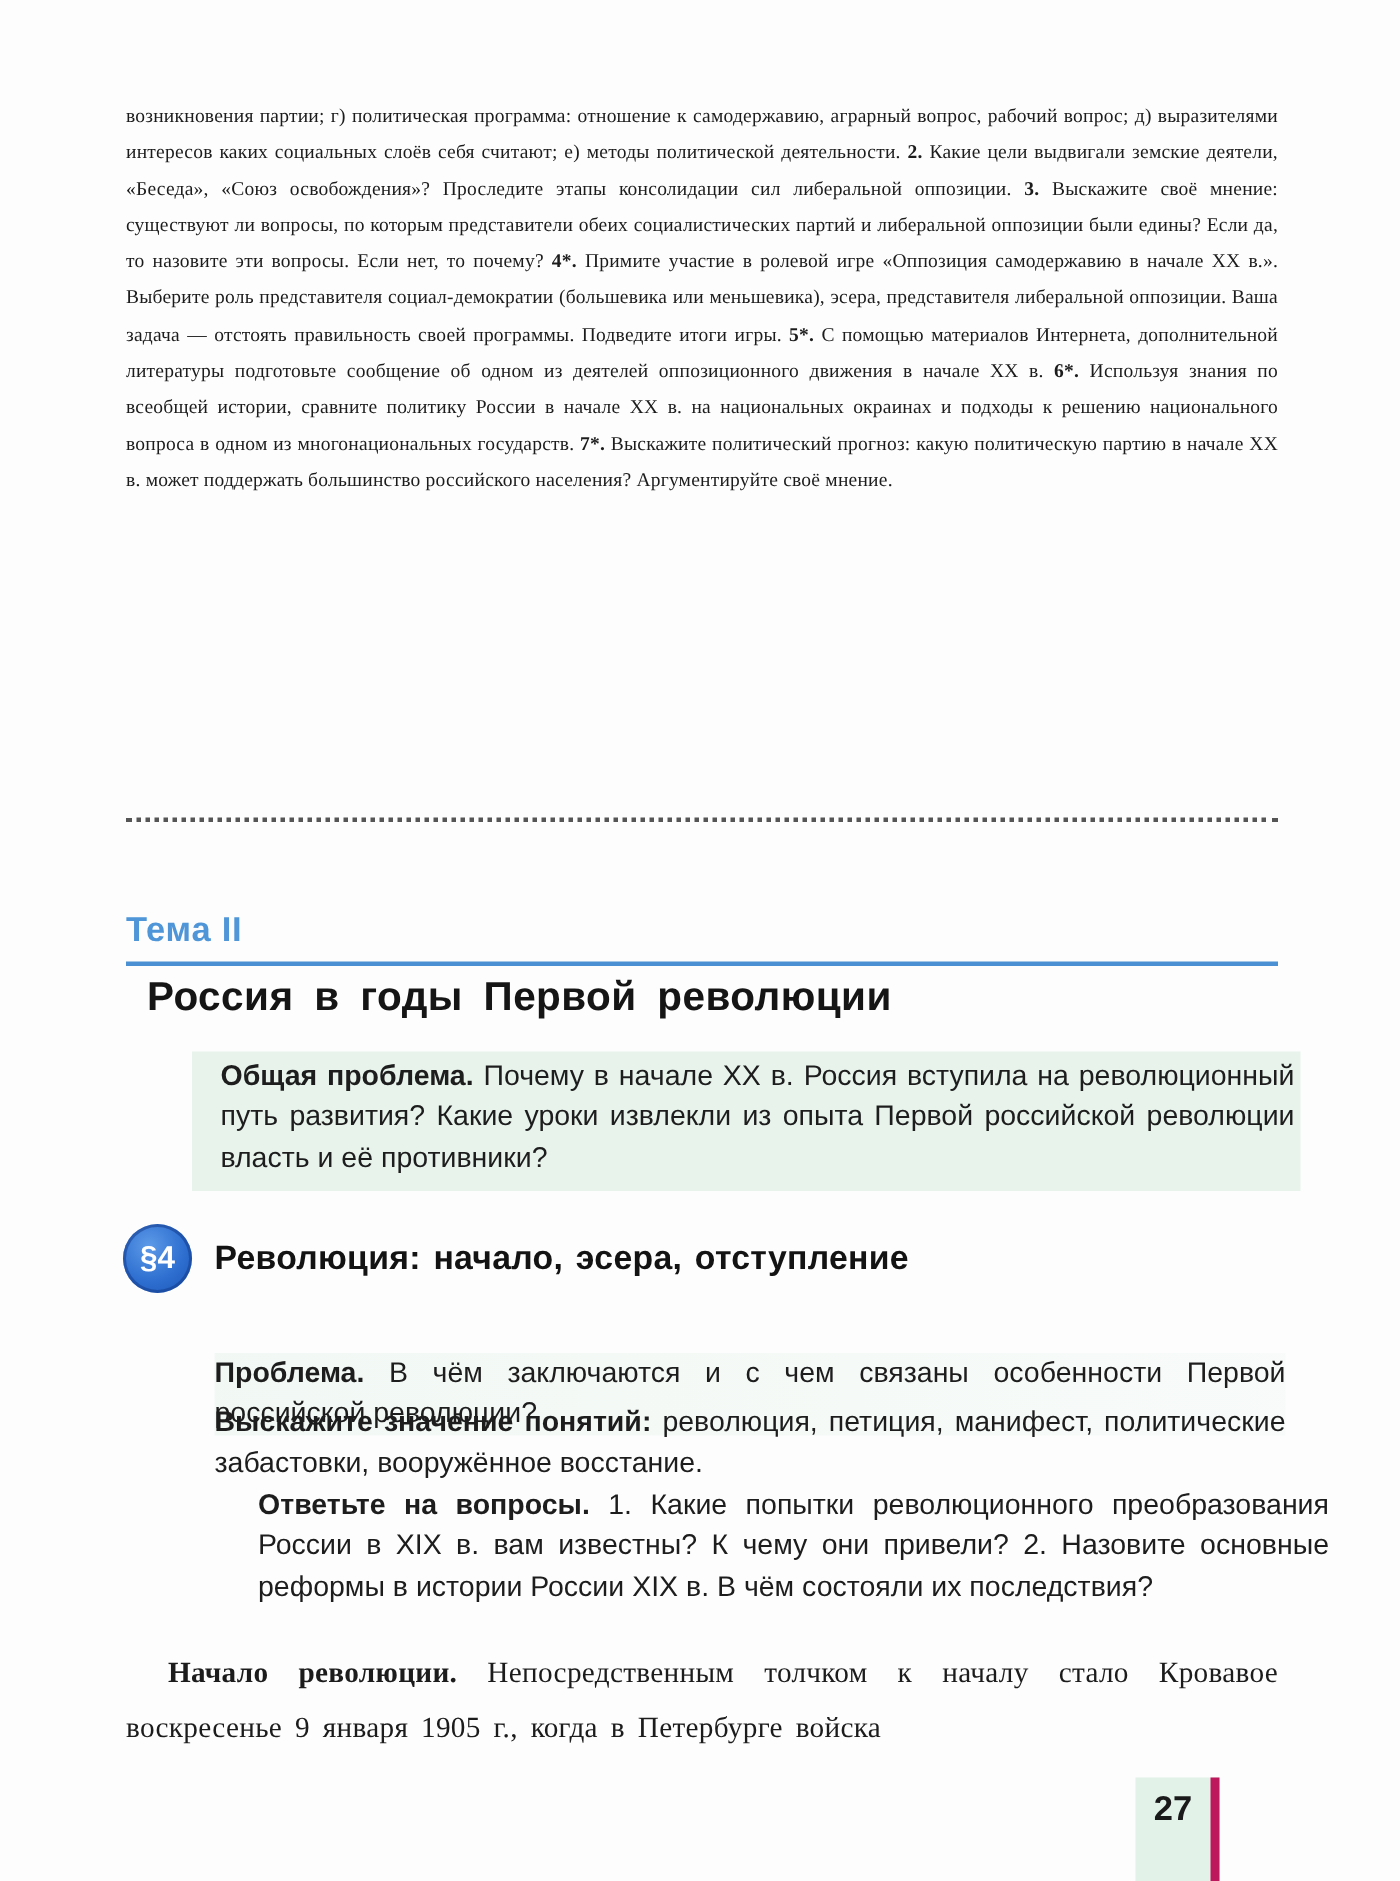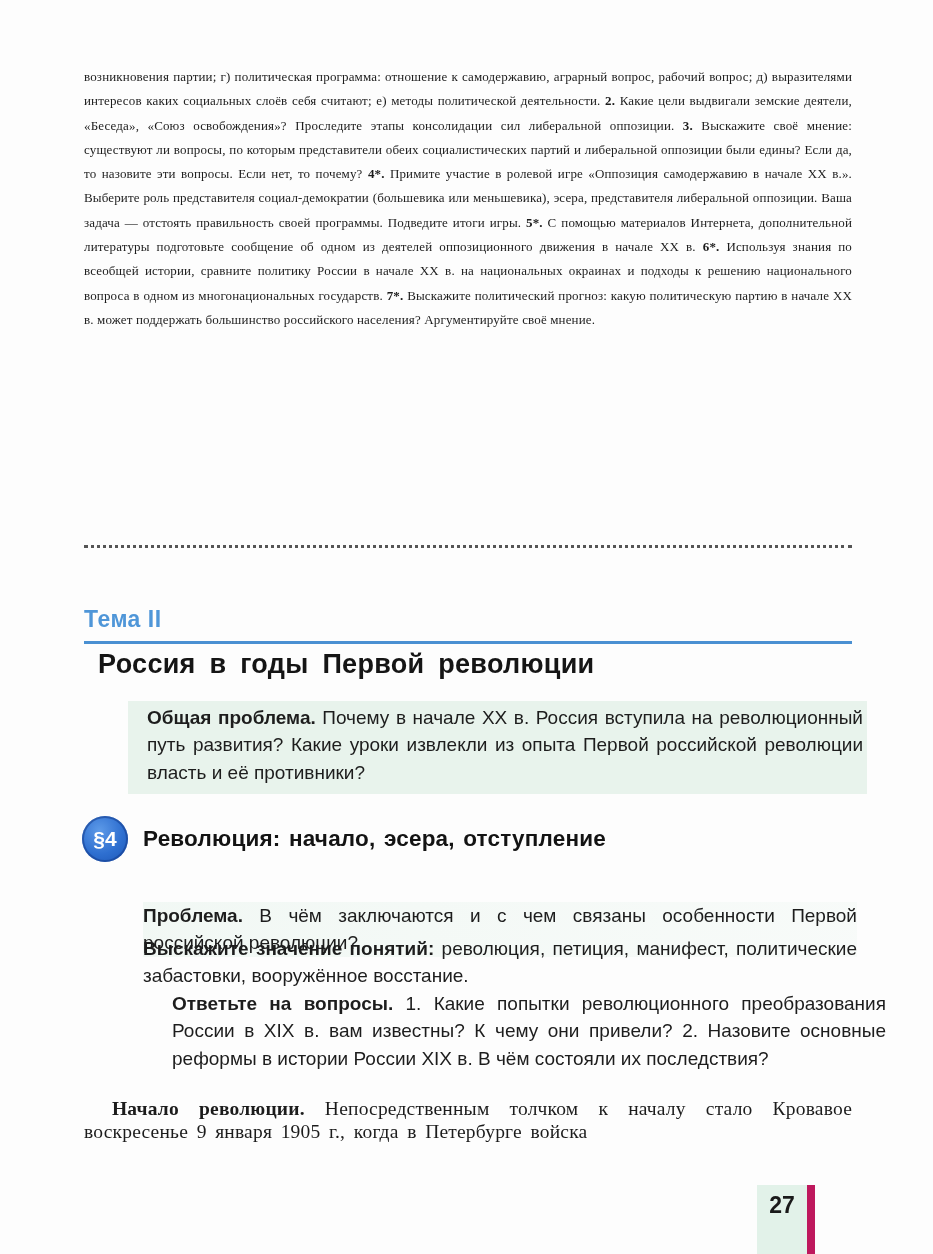--- a/index.html
+++ b/index.html
@@ -61,27 +61,27 @@
     left:143px;top:826px;
     font-family:"Liberation Sans",sans-serif;
     font-weight:bold;font-size:22.5px;color:#131313;
     word-spacing:2px;letter-spacing:.2px;
   }
   .problem-par{left:143px;top:902px;width:714px;}
   .recall-par{left:143px;top:935px;width:714px;}
   .questions-par{left:128px;top:990px;width:714px;margin-left:44px;}
   .body-par{
     left:84px;top:1097px;width:768px;
-    font-size:19.5px;line-height:23px;
+    font-size:19.5px;line-height:37px;
     text-align:justify;text-indent:28px;word-spacing:3.5px;
     letter-spacing:.2px;
   }
   .page-tab{
     left:757px;top:1185px;width:50px;height:69px;
-    background:#e2f2e9;border-right:8px solid #be185d;
+    background:#e2f2e9;border-right:6px solid #be185d;
   }
   .page-num{
     font-family:"Liberation Sans",sans-serif;
     font-weight:bold;font-size:23px;color:#1a1a1a;
     text-align:center;margin-top:7px;
   }
 </style>
 </head>
 <body>
 

